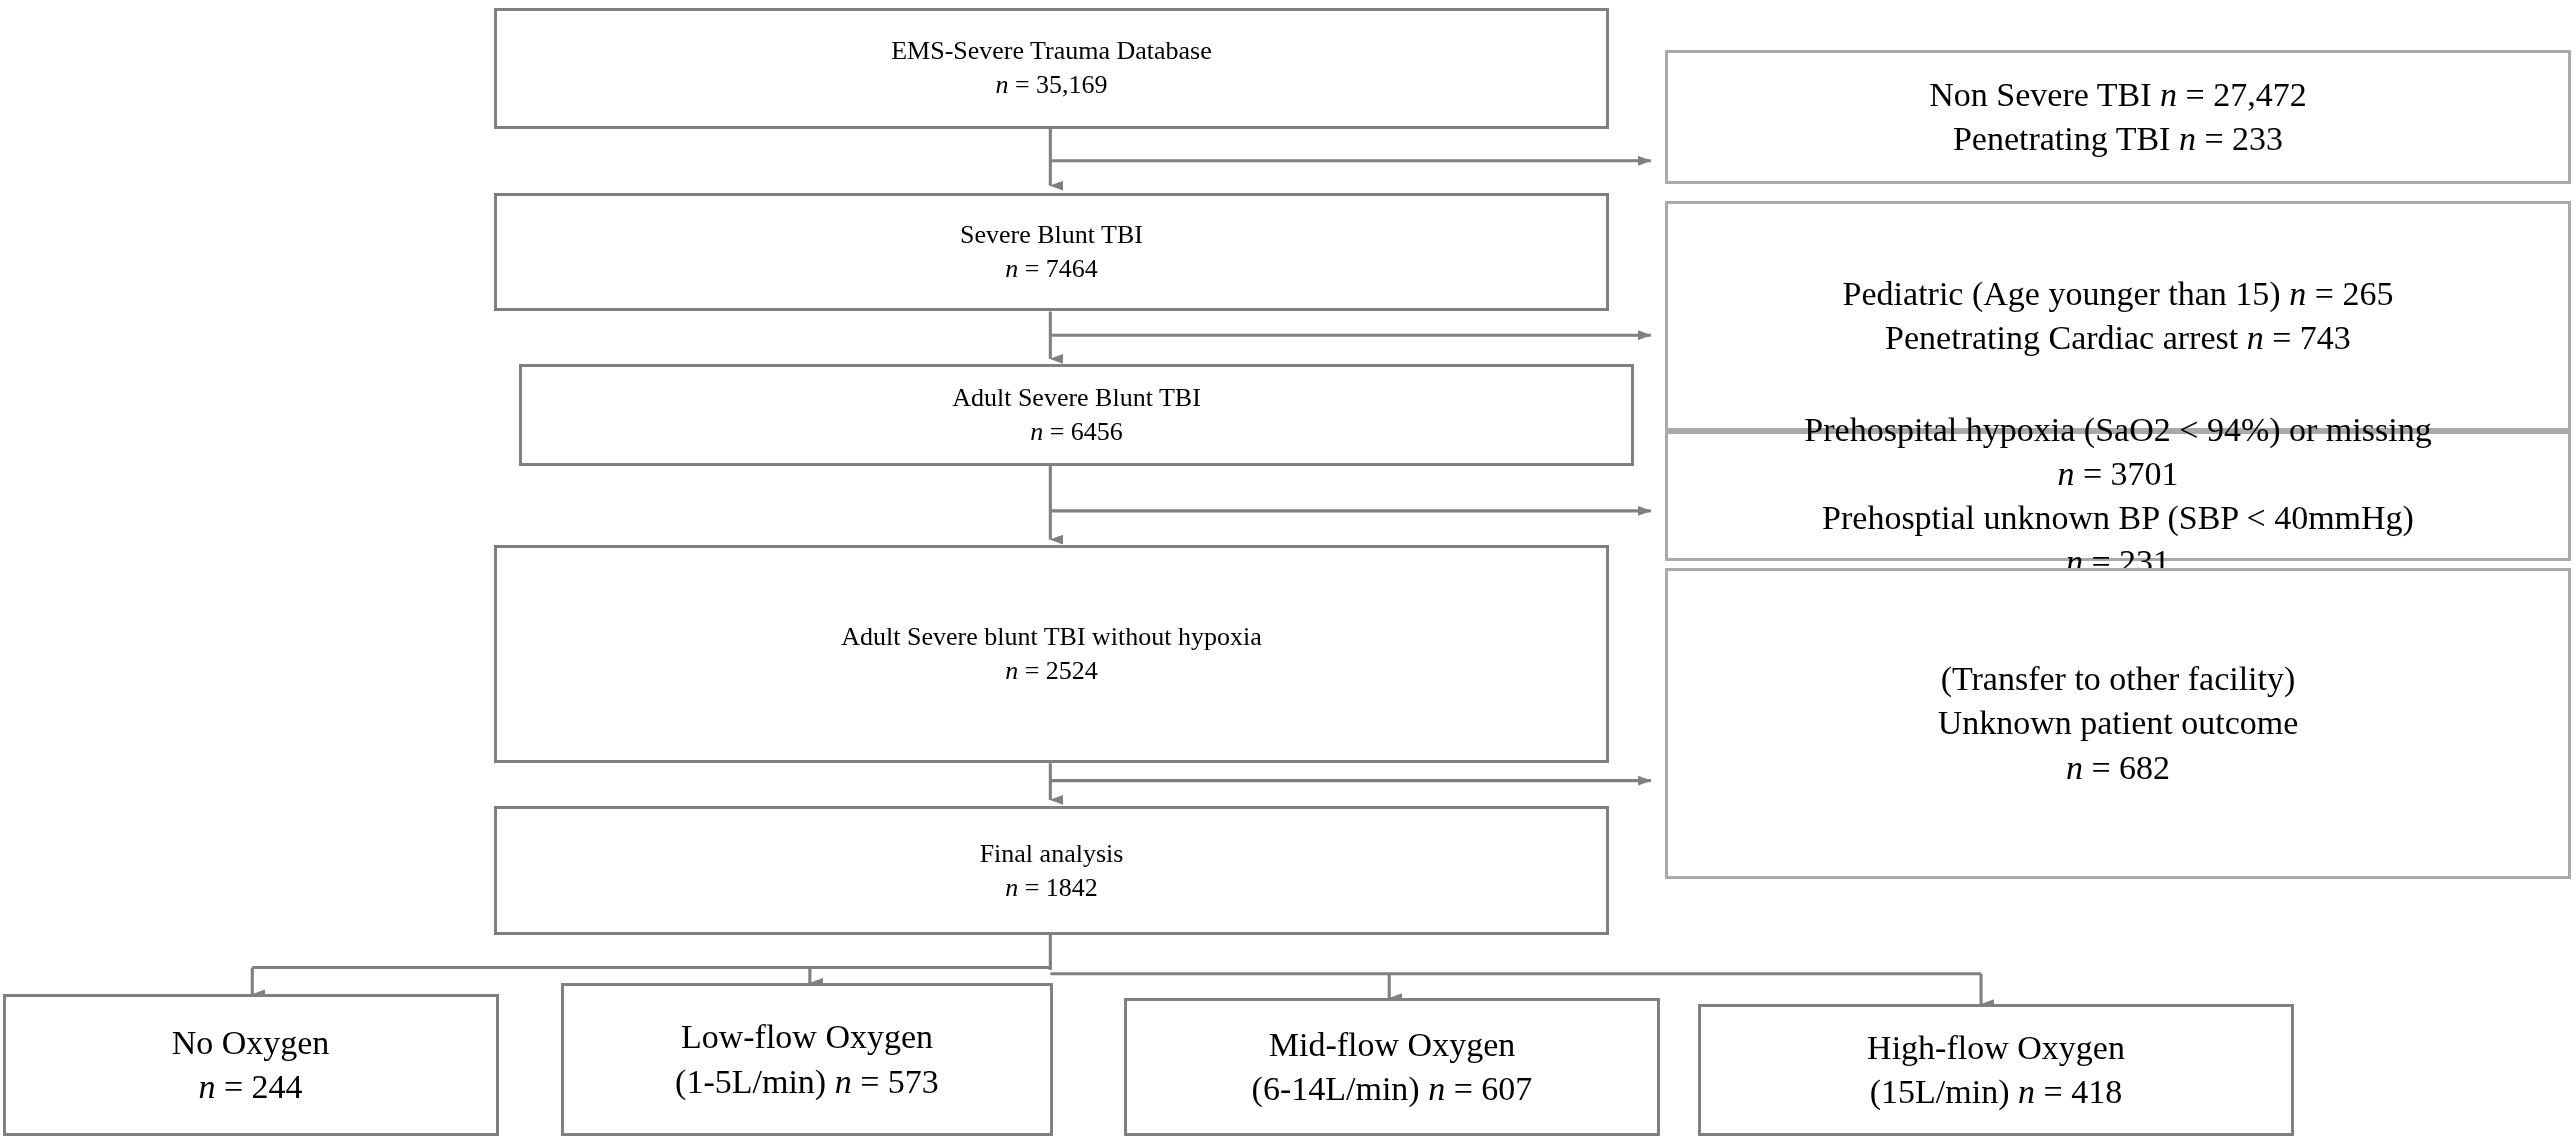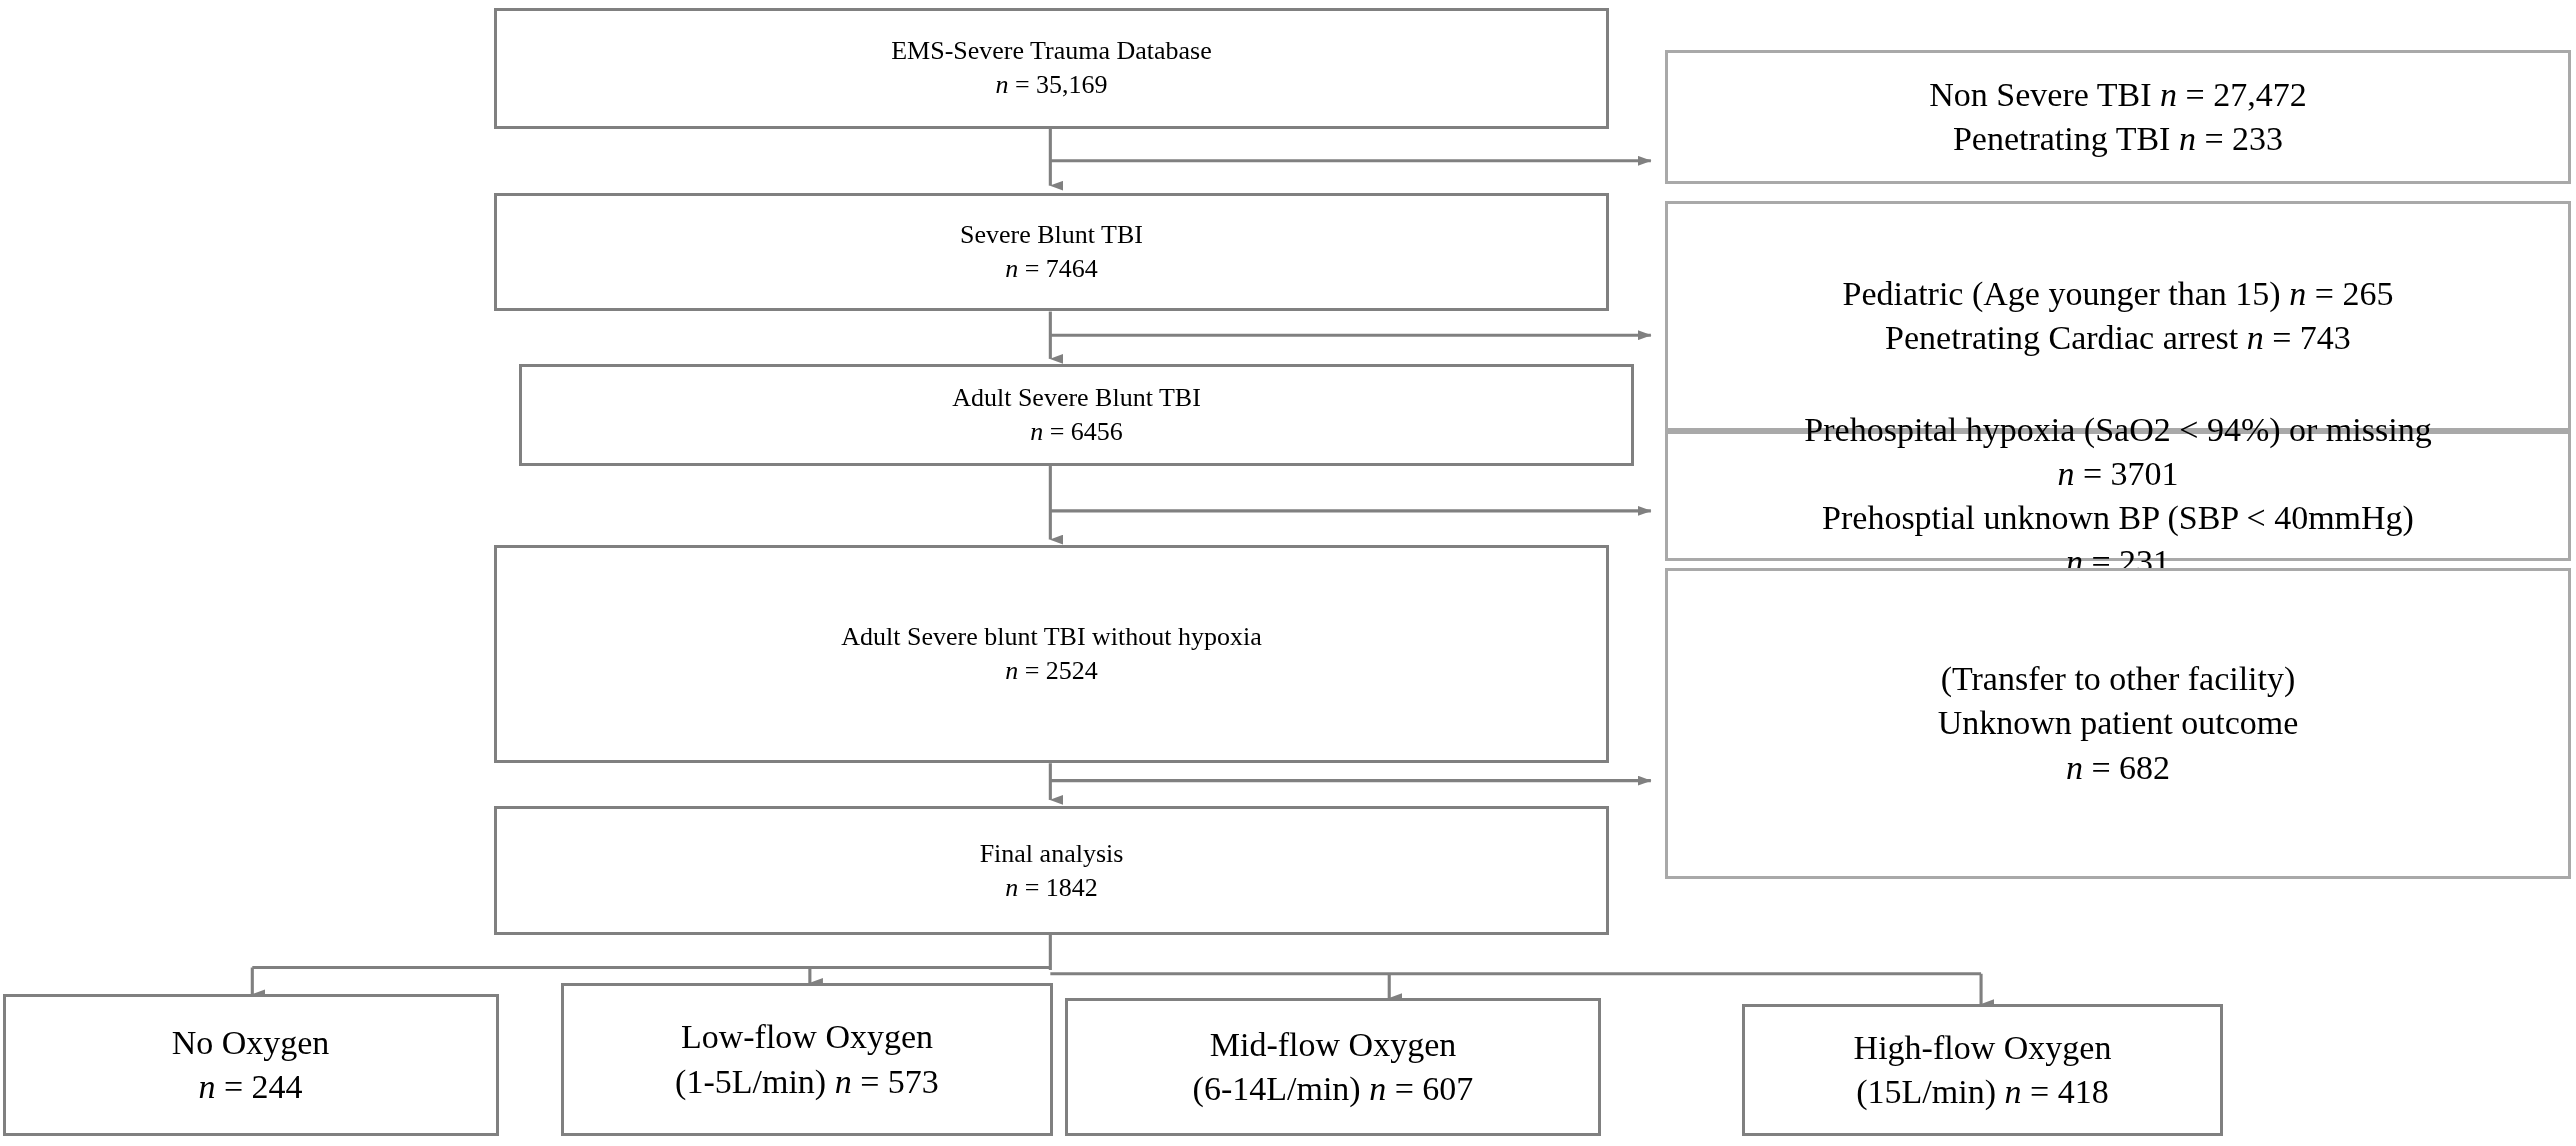--- a/index.html
+++ b/index.html
@@ -143,24 +143,24 @@
   <div class="node main out" style="left:2.5px; top:994px; width:496px; height:142px;">
     <span class="line">No Oxygen</span>
     <span class="line"><span></span><em class="nvar">n</em><span> = 244</span></span>
   </div>
 
   <div class="node main out" style="left:561px; top:983px; width:492px; height:153px;">
     <span class="line">Low-flow Oxygen</span>
     <span class="line"><span>(1-5L/min) </span><em class="nvar">n</em><span> = 573</span></span>
   </div>
 
-  <div class="node main out" style="left:1065px; top:998px; width:536px; height:138px;">
+  <div class="node main out" style="left:1124px; top:998px; width:536px; height:138px;">
     <span class="line">Mid-flow Oxygen</span>
     <span class="line"><span>(6-14L/min) </span><em class="nvar">n</em><span> = 607</span></span>
   </div>
 
-  <div class="node main out" style="left:1742px; top:1004px; width:481px; height:132px;">
+  <div class="node main out" style="left:1698px; top:1004px; width:596px; height:132px;">
     <span class="line">High-flow Oxygen</span>
     <span class="line"><span>(15L/min) </span><em class="nvar">n</em><span> = 418</span></span>
   </div>
 
 </div>
 
 
 </body></html>

